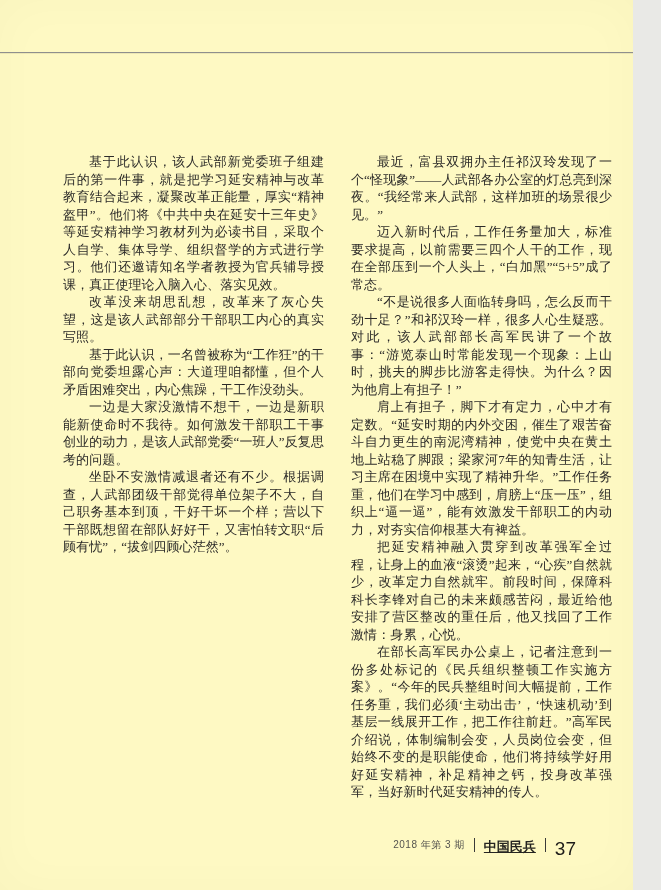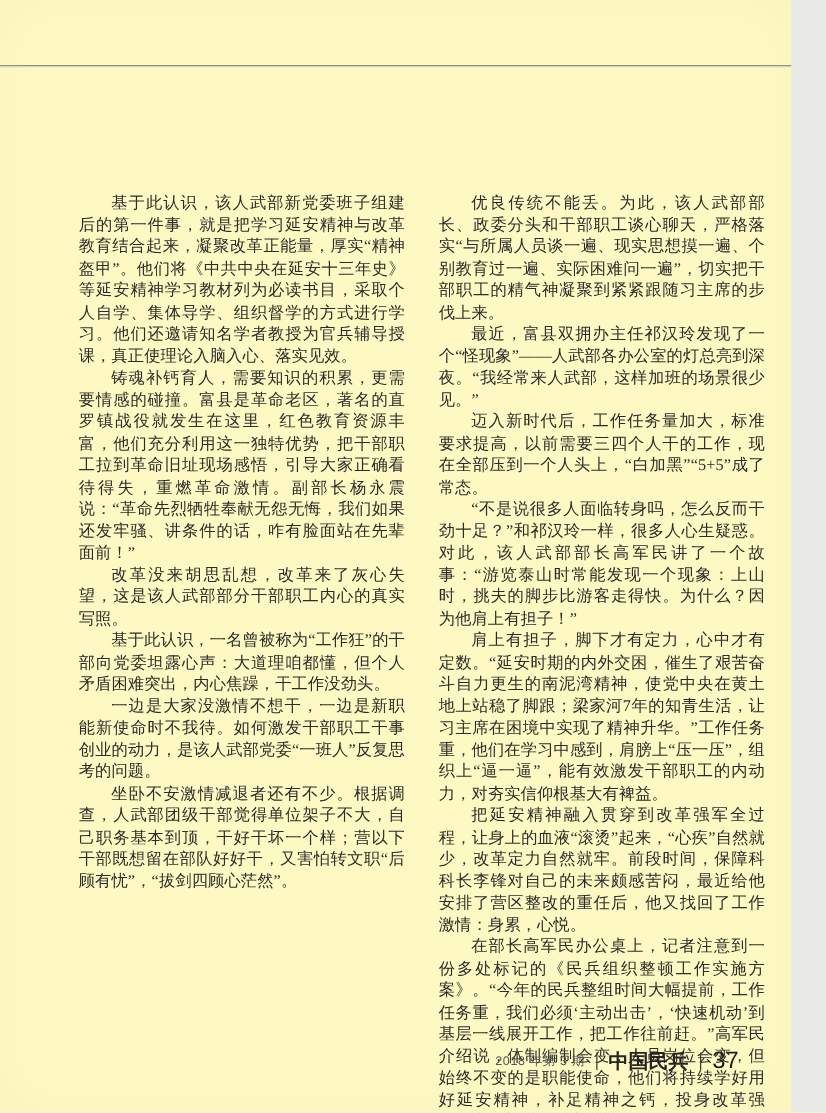--- a/index.html
+++ b/index.html
@@ -40,63 +40,62 @@
     color: #2c2b29;
   }
   .end-mark {
     display: inline-block;
     width: 10px; height: 12px;
     margin-left: 4px;
     vertical-align: -1px;
   }
   .footer {
     position: absolute;
-    right: 42px; bottom: 30px;
+    right: 57px; bottom: 30px;
     display: flex;
-    align-items: center;
+    align-items: flex-start;
     font-family: "Liberation Sans", "DejaVu Sans", sans-serif;
   }
   .footer .issue {
     font-size: 10px;
     color: #55544f;
     letter-spacing: 0.5px;
   }
   .footer .divider {
     width: 1px; height: 14px;
     background: #3a3a38;
     margin: 0 9px;
   }
   .footer .magazine {
-    font-size: 16px;
+    font-size: 13px;
     font-weight: bold;
     color: #262521;
+    text-decoration: underline;
   }
   .footer .pagenum {
     font-size: 19px;
     font-weight: normal;
     color: #1d1c19;
   }
 </style>
 </head>
 <body>
 
 <div class="page">
   <div class="top-rule"></div>
 
   <div class="content">
     <div class="column" id="col-0">
         <p>基于此认识，该人武部新党委班子组建后的第一件事，就是把学习延安精神与改革教育结合起来，凝聚改革正能量，厚实“精神盔甲”。他们将《中共中央在延安十三年史》等延安精神学习教材列为必读书目，采取个人自学、集体导学、组织督学的方式进行学习。他们还邀请知名学者教授为官兵辅导授课，真正使理论入脑入心、落实见效。</p>
-        <p>铸魂补钙育人，需要知识的积累，更需要情感的碰撞。富县是革命老区，著名的直罗镇战役就发生在这里，红色教育资源丰富，他们充分利用这一独特优势，把干部职工拉到革命旧址现场感悟，引导大家正确看待得失，重燃革命激情。副部长杨永震说：“革命先烈牺牲奉献无怨无悔，我们如果还发牢骚、讲条件的话，咋有脸面站在先辈面前！”</p>
         <p>改革没来胡思乱想，改革来了灰心失望，这是该人武部部分干部职工内心的真实写照。</p>
         <p>基于此认识，一名曾被称为“工作狂”的干部向党委坦露心声：大道理咱都懂，但个人矛盾困难突出，内心焦躁，干工作没劲头。</p>
         <p>一边是大家没激情不想干，一边是新职能新使命时不我待。如何激发干部职工干事创业的动力，是该人武部党委“一班人”反复思考的问题。</p>
         <p>坐卧不安激情减退者还有不少。根据调查，人武部团级干部觉得单位架子不大，自己职务基本到顶，干好干坏一个样；营以下干部既想留在部队好好干，又害怕转文职“后顾有忧”，“拔剑四顾心茫然”。</p>
       </div>
     <div class="column" id="col-1">
-        <p>优良传统不能丢。为此，该人武部部长、政委分头和干部职工谈心聊天，严格落实“与所属人员谈一遍、现实思想摸一遍、个别教育过一遍、实际困难问一遍”，切实把干部职工的精气神凝聚到紧紧跟随习主席的步伐上来。</p>
         <p>最近，富县双拥办主任祁汉玲发现了一个“怪现象”——人武部各办公室的灯总亮到深夜。“我经常来人武部，这样加班的场景很少见。”</p>
         <p>迈入新时代后，工作任务量加大，标准要求提高，以前需要三四个人干的工作，现在全部压到一个人头上，“白加黑”“5+5”成了常态。</p>
         <p>“不是说很多人面临转身吗，怎么反而干劲十足？”和祁汉玲一样，很多人心生疑惑。对此，该人武部部长高军民讲了一个故事：“游览泰山时常能发现一个现象：上山时，挑夫的脚步比游客走得快。为什么？因为他肩上有担子！”</p>
         <p>肩上有担子，脚下才有定力，心中才有定数。“延安时期的内外交困，催生了艰苦奋斗自力更生的南泥湾精神，使党中央在黄土地上站稳了脚跟；梁家河7年的知青生活，让习主席在困境中实现了精神升华。”工作任务重，他们在学习中感到，肩膀上“压一压”，组织上“逼一逼”，能有效激发干部职工的内动力，对夯实信仰根基大有裨益。</p>
         <p>把延安精神融入贯穿到改革强军全过程，让身上的血液“滚烫”起来，“心疾”自然就少，改革定力自然就牢。前段时间，保障科科长李锋对自己的未来颇感苦闷，最近给他安排了营区整改的重任后，他又找回了工作激情：身累，心悦。</p>
         <p>在部长高军民办公桌上，记者注意到一份多处标记的《民兵组织整顿工作实施方案》。“今年的民兵整组时间大幅提前，工作任务重，我们必须‘主动出击’，‘快速机动’到基层一线展开工作，把工作往前赶。”高军民介绍说，体制编制会变，人员岗位会变，但始终不变的是职能使命，他们将持续学好用好延安精神，补足精神之钙，投身改革强军，当好新时代延安精神的传人。<span class="end-mark"></span></p>
       </div>
   </div>
 
   <div class="footer">

